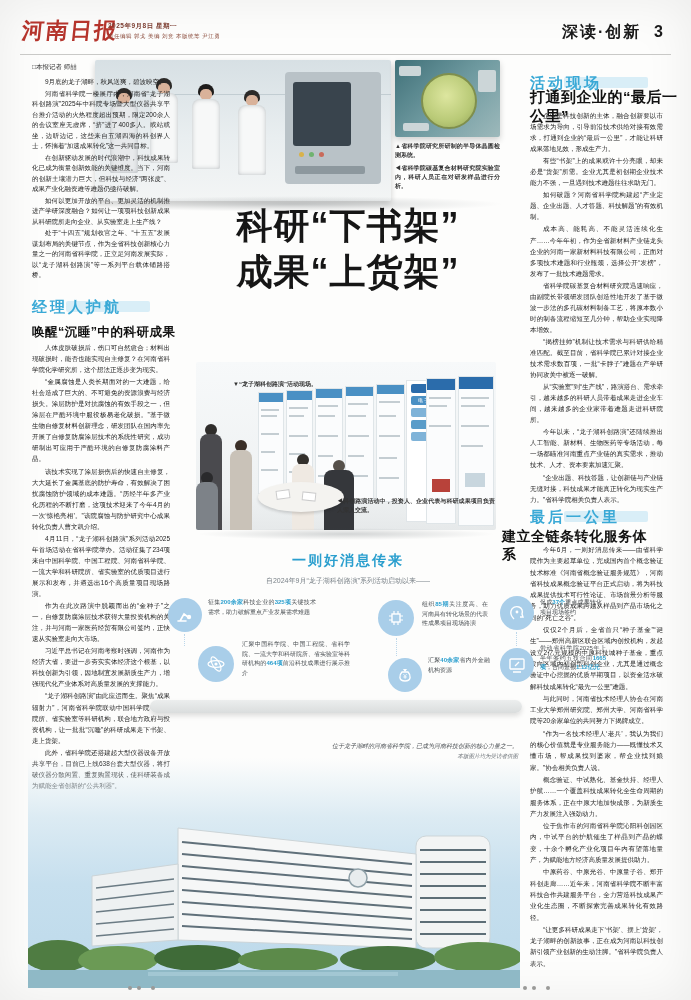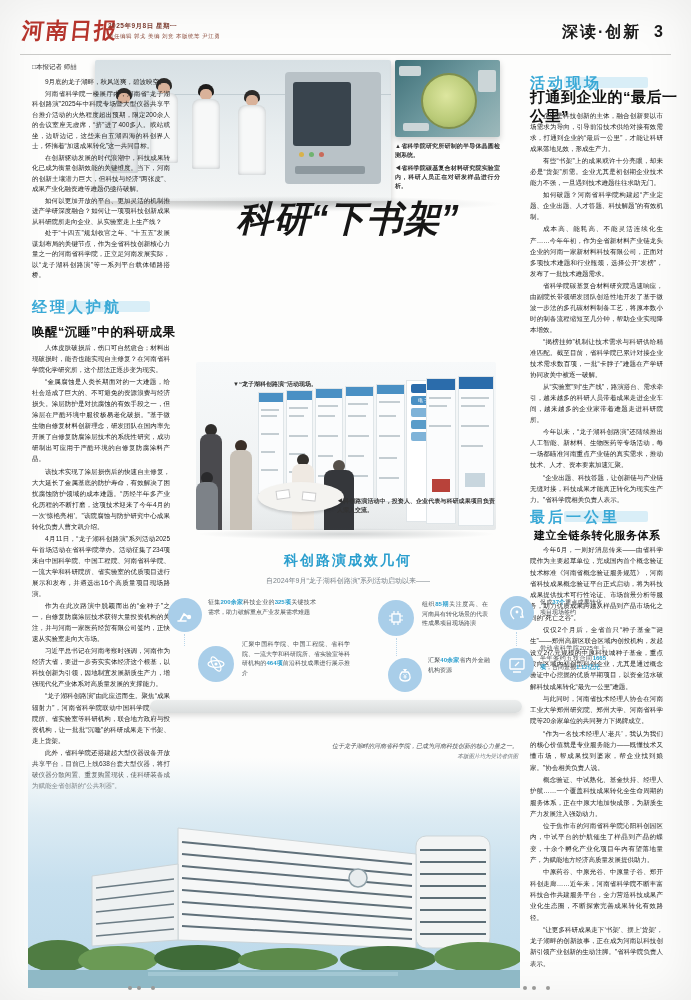--- a/index.html
+++ b/index.html
@@ -22,21 +22,21 @@
   .colL p,.colR1 p,.colR2 p,.colL2 p{font-size:6.5px;line-height:1.62;color:#232323;
         text-align:justify;text-indent:2em;margin:0 0 1px 0;}
   .colL2 p{line-height:1.7;}
   .colR1 p{line-height:1.7;}
   .colR2 p{line-height:1.74;}
   
   .sec-tag{position:absolute;font-size:15px;font-weight:bold;color:#3aa9d6;letter-spacing:3px;z-index:2;}
   .sec-tag .swoosh{position:absolute;left:34px;top:3px;width:84px;height:11px;background:#d9eef7;border-radius:2px;z-index:-1;}
   .sec-title{position:absolute;font-size:12.5px;font-weight:bold;color:#111;letter-spacing:.5px;}
   
-  .headline{position:absolute;left:178px;top:196px;width:340px;text-align:center;color:#161616;font-style:italic;}
+  .headline{position:absolute;left:178px;top:203px;width:340px;text-align:center;color:#161616;}
   .headline .h1{font-size:36px;font-weight:900;letter-spacing:1px;line-height:1.28;}
   .headline .sub{margin-top:10px;font-size:12px;font-weight:bold;color:#222;}
   
   .photo{position:absolute;overflow:hidden;border-radius:2px;box-shadow:0 3px 6px rgba(0,0,0,.18);}
   .caption{font-size:6px;font-weight:bold;color:#333;line-height:1.5;text-align:justify;}
   .shelf{position:absolute;background:radial-gradient(ellipse at center,rgba(60,70,75,.22) 0%,rgba(60,70,75,0) 70%);}
   
   .lab{left:95px;top:60px;width:296px;height:141px;background:linear-gradient(#d7e0e4 0%,#e9eef0 55%,#f3f5f5 100%);}
   .lab .wallline{position:absolute;left:0;top:34px;width:100%;height:1px;background:#c2cdd2;}
   .machine{position:absolute;right:10px;top:12px;width:96px;height:112px;background:#b9c2c7;border-radius:4px;}
@@ -138,20 +138,21 @@
     <div class="rig" style="right:4px;top:10px;width:18px;height:22px;"></div>
     <div class="rig" style="left:8px;bottom:6px;width:26px;height:8px;"></div>
     <div class="disc"></div>
   </div>
   <div class="caption" style="position:absolute;left:395px;top:142px;width:105px;">▲省科学院研究所研制的半导体晶圆检测系统。</div>
   <div class="caption" style="position:absolute;left:395px;top:164px;width:105px;">◀省科学院碳基复合材料研究院实验室内，科研人员正在对研发样品进行分析。</div>
   <div class="shelf" style="left:85px;top:196px;width:420px;height:16px;"></div>
 
   <div class="headline">
     <div class="h1">科研“下书架”</div>
+    <div class="h1">成果“上货架”</div>
   </div>
 
   <div class="byline">□本报记者 师喆</div>
   <div class="colL">
     <p>9月底的龙子湖畔，秋风送爽，碧波映空。</p>
     <p>河南省科学院一楼展厅内，河南省“龙子湖科创路演”2025年中科院专场暨大型仪器共享平台推介活动的火热程度超出预期，限定200余人的会议室座无虚席，“挤”进了400多人。或站或坐，边听边记，这些来自五湖四海的科创界人士，怀揣着“加速成果转化”这一共同目标。</p>
     <p>在创新驱动发展的时代浪潮中，科技成果转化已成为衡量创新效能的关键维度。当下，河南的创新土壤潜力巨大，但科技与经济“两张皮”、成果产业化融资难等难题仍亟待破解。</p>
     <p>如何以更加开放的平台、更加灵活的机制推进产学研深度融合？如何让一项项科技创新成果从科研院所走向企业、从实验室走上生产线？</p>
     <p>处于“十四五”规划收官之年、“十五五”发展谋划布局的关键节点，作为全省科技创新核心力量之一的河南省科学院，正立足河南发展实际，以“龙子湖科创路演”等一系列平台载体铺路搭桥。</p>
   </div>
@@ -184,21 +185,21 @@
     <p>省科学院碳基复合材料研究院迅速响应，由副院长带领研发团队创造性地开发了基于微波一步法的多孔碳材料制备工艺，将原本数小时的制备流程缩短至几分钟，帮助企业实现降本增效。</p>
     <p>“揭榜挂帅”机制让技术需求与科研供给精准匹配。截至目前，省科学院已累计对接企业技术需求数百项，一批“卡脖子”难题在产学研协同攻关中被逐一破解。</p>
     <p>从“实验室”到“生产线”，路演搭台、需求牵引，越来越多的科研人员带着成果走进企业车间，越来越多的企业家带着难题走进科研院所。</p>
     <p>今年以来，“龙子湖科创路演”还陆续推出人工智能、新材料、生物医药等专场活动，每一场都瞄准河南重点产业链的真实需求，推动技术、人才、资本要素加速汇聚。</p>
     <p>“企业出题、科技答题，让创新链与产业链无缝对接，科技成果才能真正转化为现实生产力。”省科学院相关负责人表示。</p>
   </div>
   <div class="sec-tag" style="left:530px;top:508px;">
     <span class="swoosh"></span>
     <span>最后一公里</span>
   </div>
-  <div class="sec-title" style="left:534px;top:528px;width:150px;font-size:11px;">建立全链条转化服务体系</div>
+  <div class="sec-title" style="left:502px;top:528px;width:150px;font-size:14px;">建立全链条转化服务体系</div>
   <div class="colR2">
     <p>今年6月，一则好消息传来——由省科学院作为主要起草单位，完成国内首个概念验证技术标准《河南省概念验证服务规范》，河南省科技成果概念验证平台正式启动，将为科技成果提供技术可行性论证、市场前景分析等服务，助力优质成果跨越从样品到产品市场化之间的“死亡之谷”。</p>
     <p>仅仅2个月后，全省首只“种子基金”“诞生”——郑州高新区联合区域内创投机构，发起设立2亿元规模的中原科技城种子基金，重点投向区域内初创型科创企业，尤其是通过概念验证中心挖掘的优质早期项目，以资金活水破解科技成果转化“最先一公里”难题。</p>
     <p>与此同时，河南省技术经理人协会在河南工业大学郑州研究院、郑州大学、河南省科学院等20余家单位的共同努力下揭牌成立。</p>
     <p>“作为一名技术经理人‘老兵’，我认为我们的核心价值就是专业服务能力——既懂技术又懂市场，帮成果找到婆家，帮企业找到娘家。”协会相关负责人说。</p>
     <p>概念验证、中试熟化、基金扶持、经理人护航……一个覆盖科技成果转化全生命周期的服务体系，正在中原大地加快成形，为新质生产力发展注入强劲动力。</p>
     <p>位于焦作市的河南省科学院沁阳科创园区内，中试平台的护航催生了样品到产品的蝶变，十余个孵化产业化项目年内有望落地量产，为赋能地方经济高质量发展提供助力。</p>
     <p>中原药谷、中原光谷、中原量子谷、郑开科创走廊……近年来，河南省科学院不断丰富科技合作共建服务平台，全力营造科技成果产业化生态圈，不断探索完善成果转化有效路径。</p>
     <p>“让更多科研成果走下‘书架’、摆上‘货架’，龙子湖畔的创新故事，正在成为河南以科技创新引领产业创新的生动注脚。”省科学院负责人表示。</p>
   </div>
@@ -288,21 +289,21 @@
       </div>
     <div class="table">
       <div class="paper" style="left:18px;top:8px;transform:rotate(-8deg);"></div>
       <div class="paper" style="left:44px;top:10px;transform:rotate(6deg);"></div>
     </div>
   </div>
   <div class="caption expo-cap1">▼“龙子湖科创路演”活动现场。</div>
   <div class="caption expo-cap2">◀科创路演活动中，投资人、企业代表与科研成果项目负责人深入交流。</div>
   <div class="shelf" style="left:196px;top:528px;width:300px;height:12px;"></div>
 
-  <div class="stats-title">科创路演成效几何</div>
+  <div class="stats-title">一则好消息传来</div>
   <div class="stats-intro">自2024年9月“龙子湖科创路演”系列活动启动以来——</div>
 
   <div class="stat-icon" style="left:168px;top:598px;width:34px;height:34px;">
     <svg width="20" height="20" viewBox="0 0 20 20">
         <path d="M3 16 h8 M5 16 L9 9 L13 12" stroke="#fff" stroke-width="1.6" fill="none" stroke-linecap="round"></path>
         <circle cx="14" cy="12" r="2.2" fill="#fff"></circle>
       </svg>
   </div>
   <div class="stat-text" style="left:208px;top:598px;width:108px;"><span>征集</span><span class="hl">200余家</span><span>科技企业的</span><span class="hl">325项</span><span>关键技术需求，助力破解重点产业发展需求难题</span></div>
 

